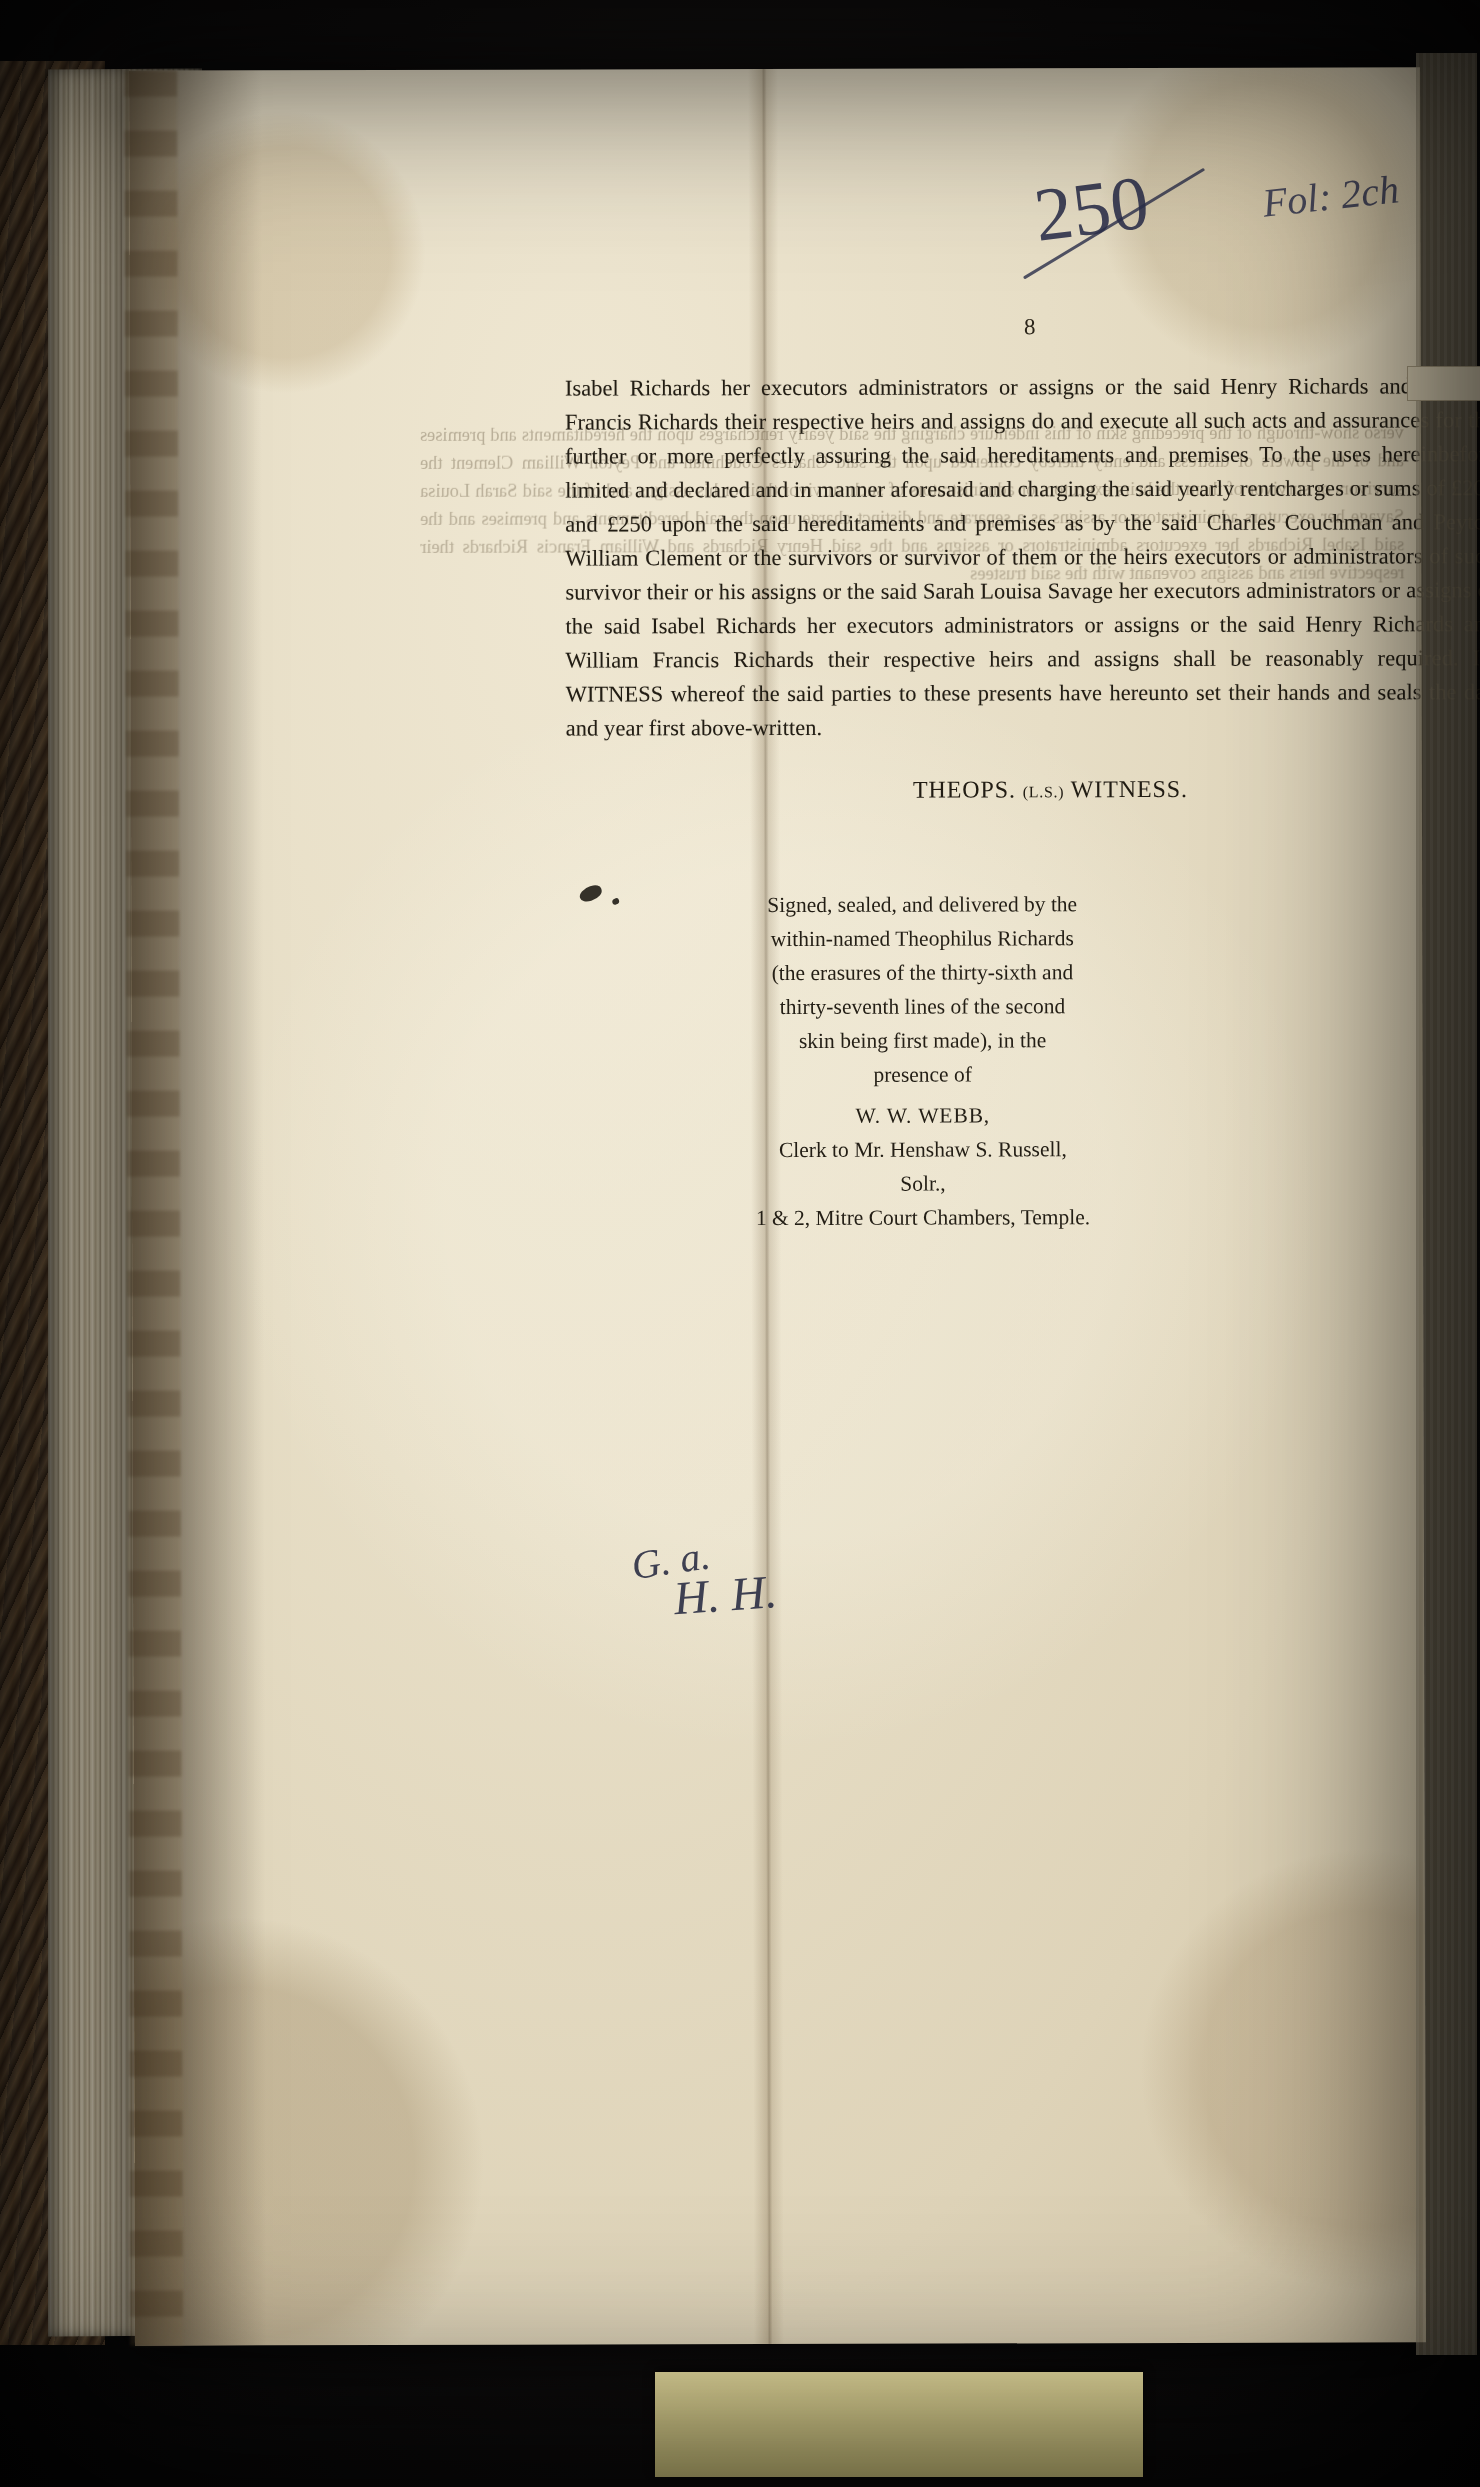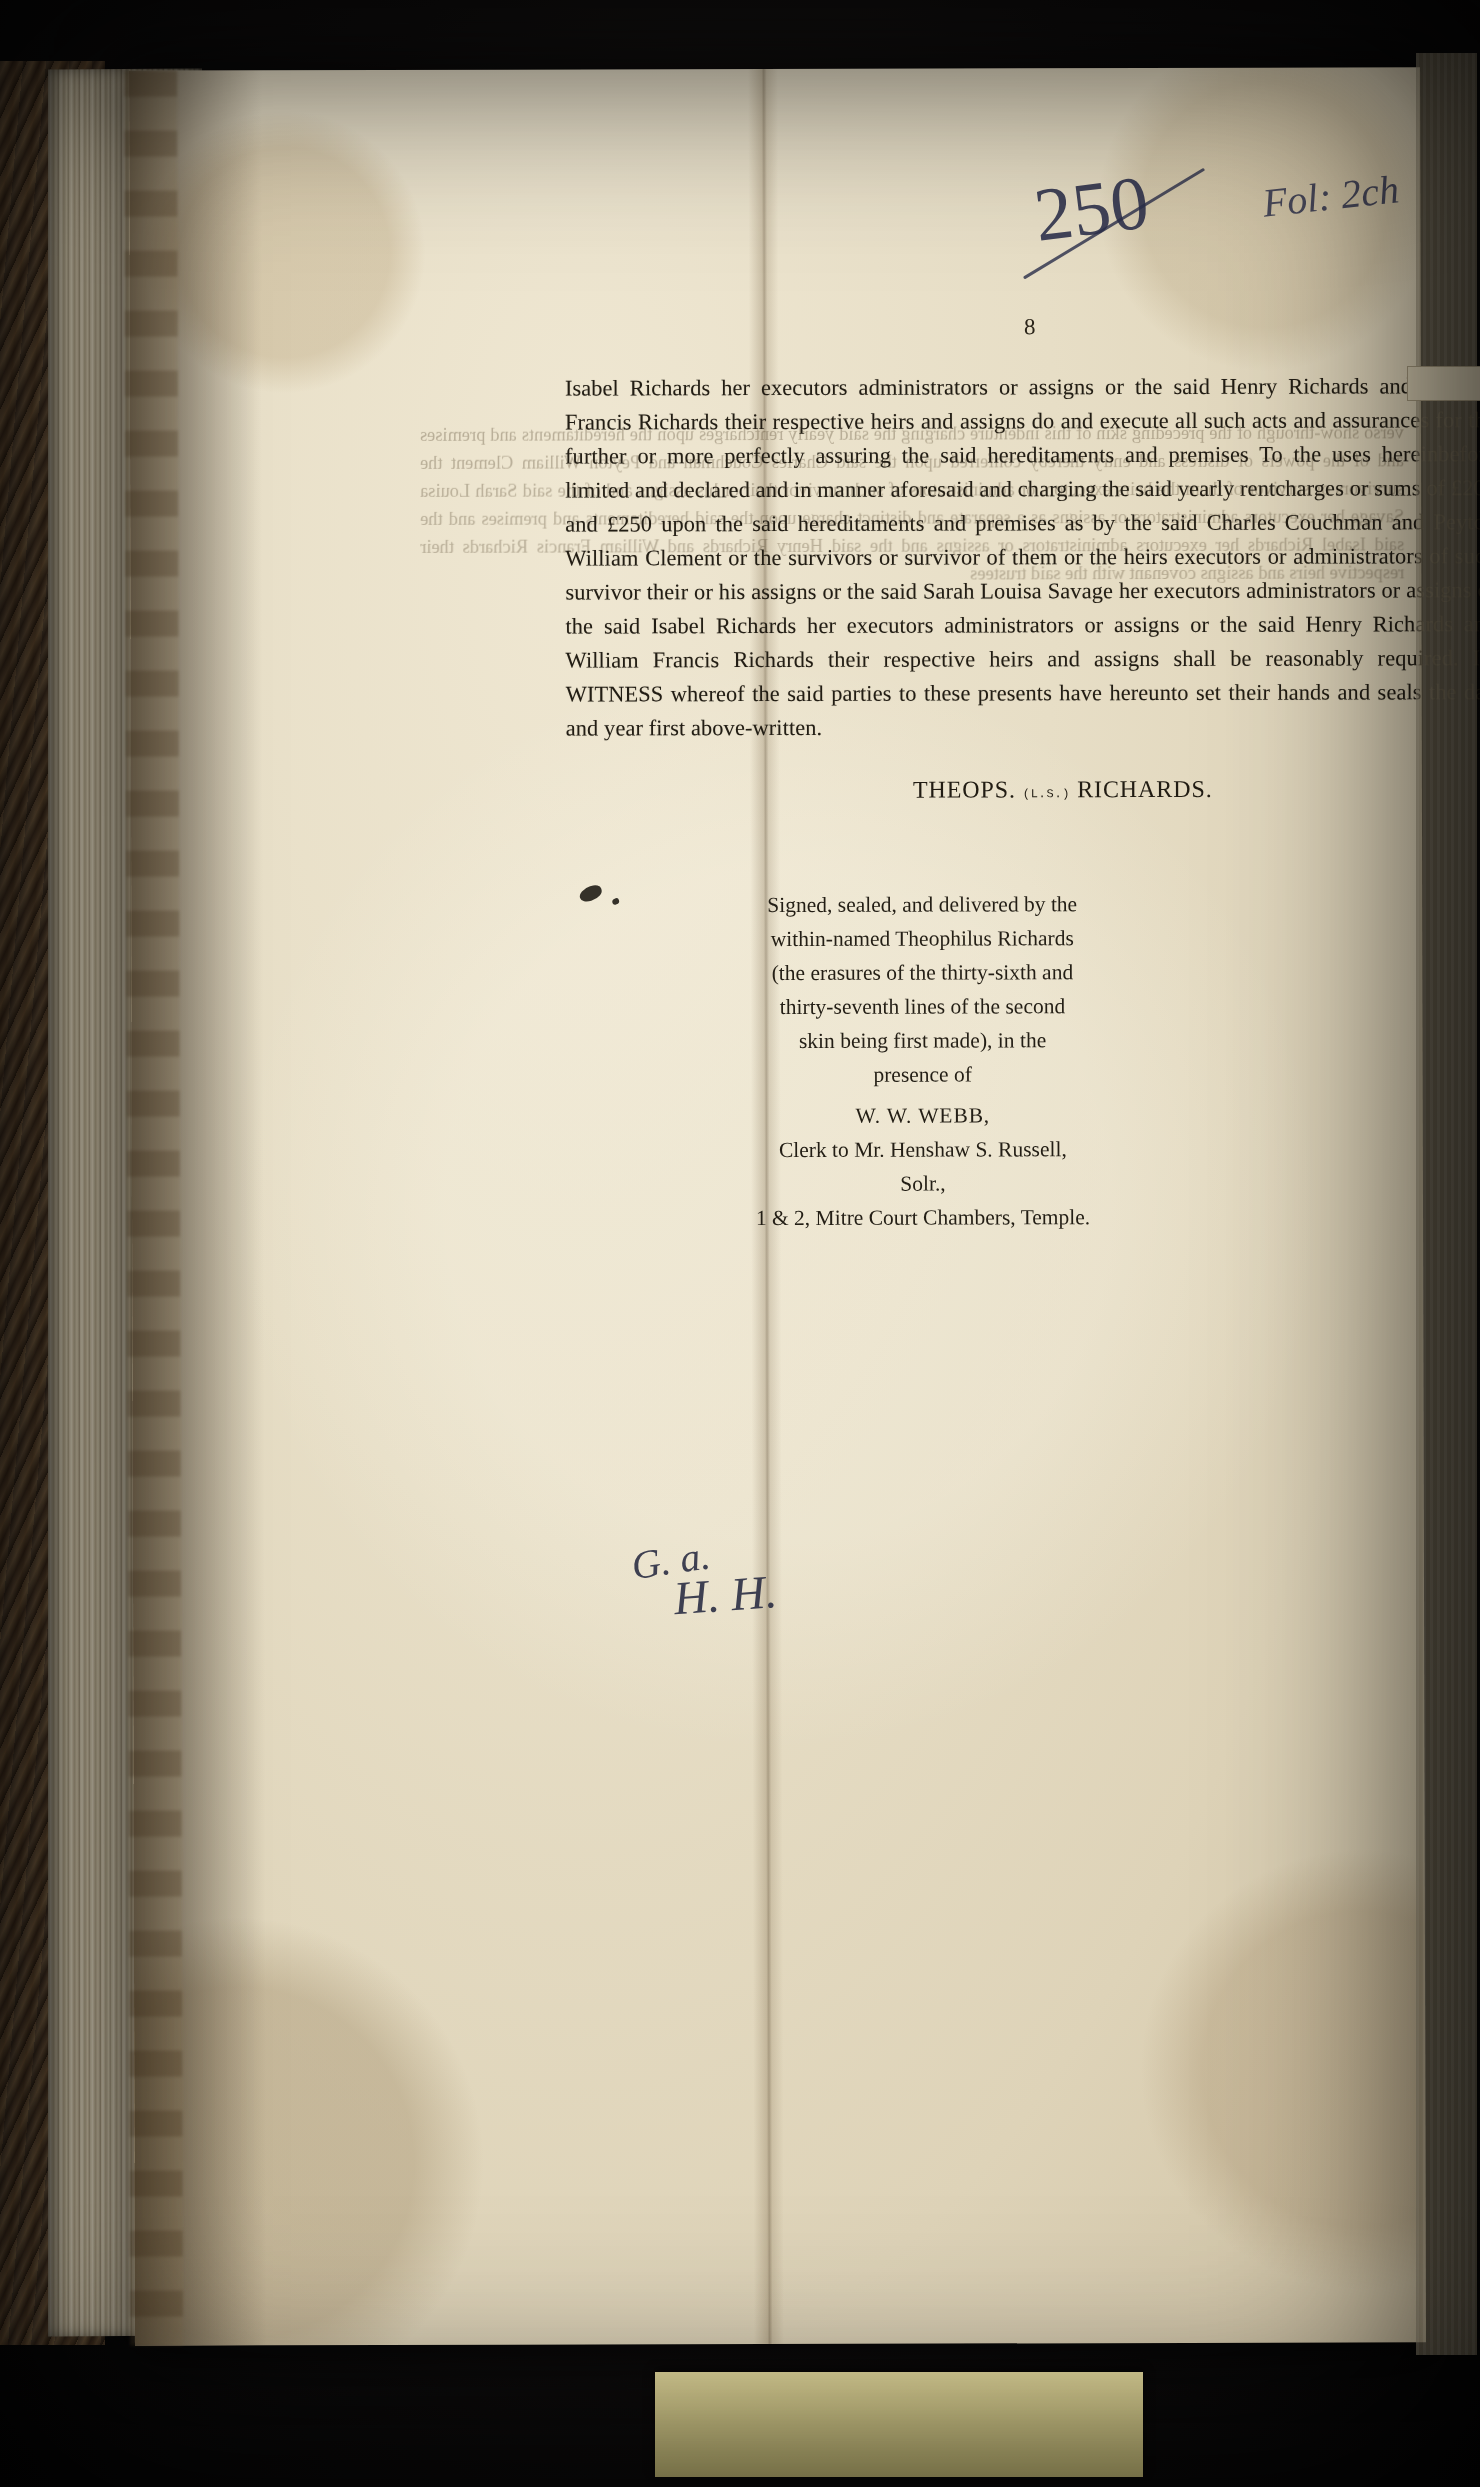--- a/index.html
+++ b/index.html
@@ -189,23 +189,22 @@
   }
 
   .sig-line {
     margin-top: 32px;
     font-size: 24px;
     letter-spacing: 0.9px;
     color: #211c13;
     padding-left: 347px;
   }
   .sig-line .ls {
-    font-size: 12px;
+    font-size: 16px;
     letter-spacing: 0.7px;
-    font-family: Liberation Mono, monospace;
   }
 
   .attest {
     margin-top: 84px;
     width: 562px;
     margin-left: 75px;
     text-align: center;
     font-size: 21.5px;
     line-height: 34px;
     color: #231e15;
@@ -345,21 +344,21 @@
 
     <div class="content">
 
       <div class="folio">8</div>
 
       <div class="body-text">Isabel Richards her executors administrators or assigns or the said Henry Richards and William Francis Richards their respective heirs and assigns do and execute all such acts and assurances for the further or more perfectly assuring the said hereditaments and premises To the uses hereinbefore limited and declared and in manner aforesaid and charging the said yearly rentcharges or sums of £200 and £250 upon the said hereditaments and premises as by the said Charles Couchman and Peyton William Clement or the survivors or survivor of them or the heirs executors or administrators of such survivor their or his assigns or the said Sarah Louisa Savage her executors administrators or assigns or the said Isabel Richards her executors administrators or assigns or the said Henry Richards and William Francis Richards their respective heirs and assigns shall be reasonably required. IN WITNESS whereof the said parties to these presents have hereunto set their hands and seals the day and year first above-written.</div>
 
       <div class="sig-line">
         <span>THEOPS.</span>
         <span class="ls">(L.S.)</span>
-        <span>RICHARDS.</span>
+        <span>WITNESS.</span>
       </div>
 
       <div class="attest">
         <div>Signed, sealed, and delivered by the</div>
         <div>within-named Theophilus Richards</div>
         <div>(the erasures of the thirty-sixth and</div>
         <div>thirty-seventh lines of the second</div>
         <div>skin being first made), in the</div>
         <div>presence of</div>
         <div class="wit">W. W. WEBB,</div>

